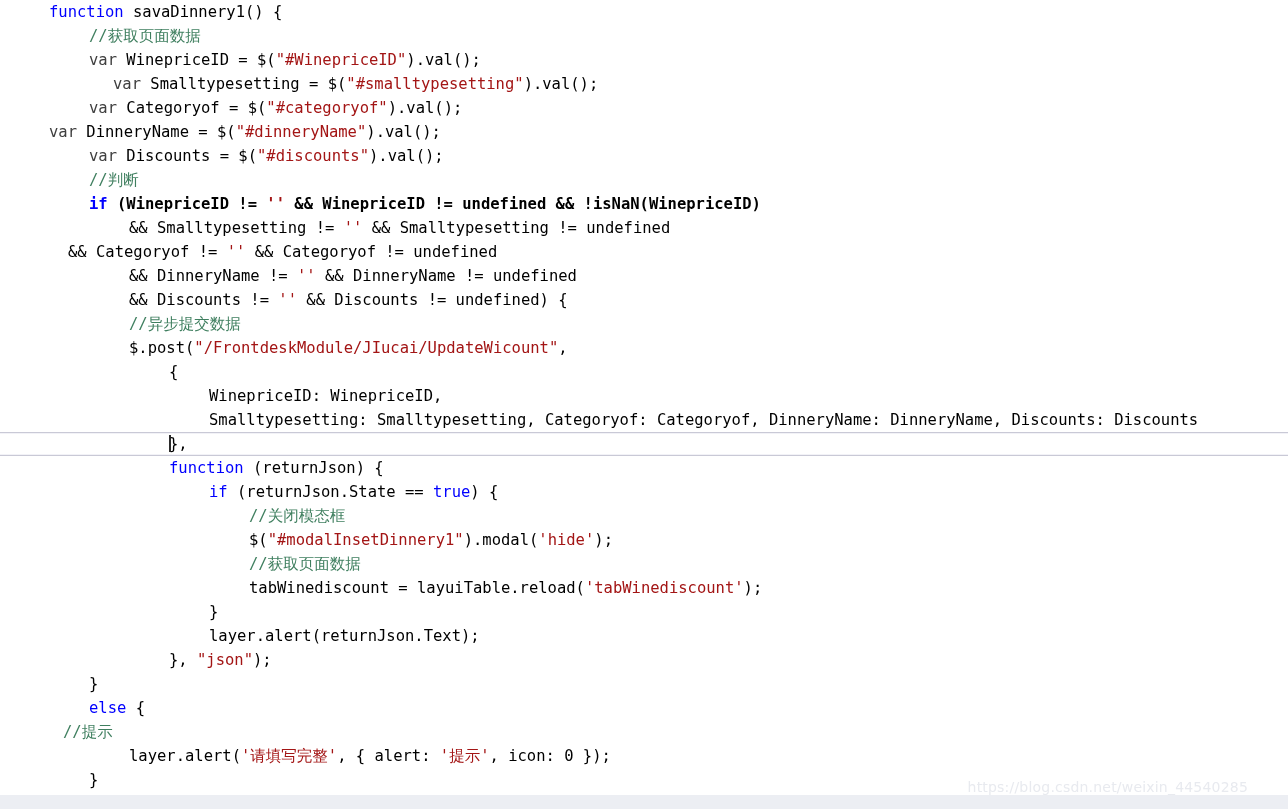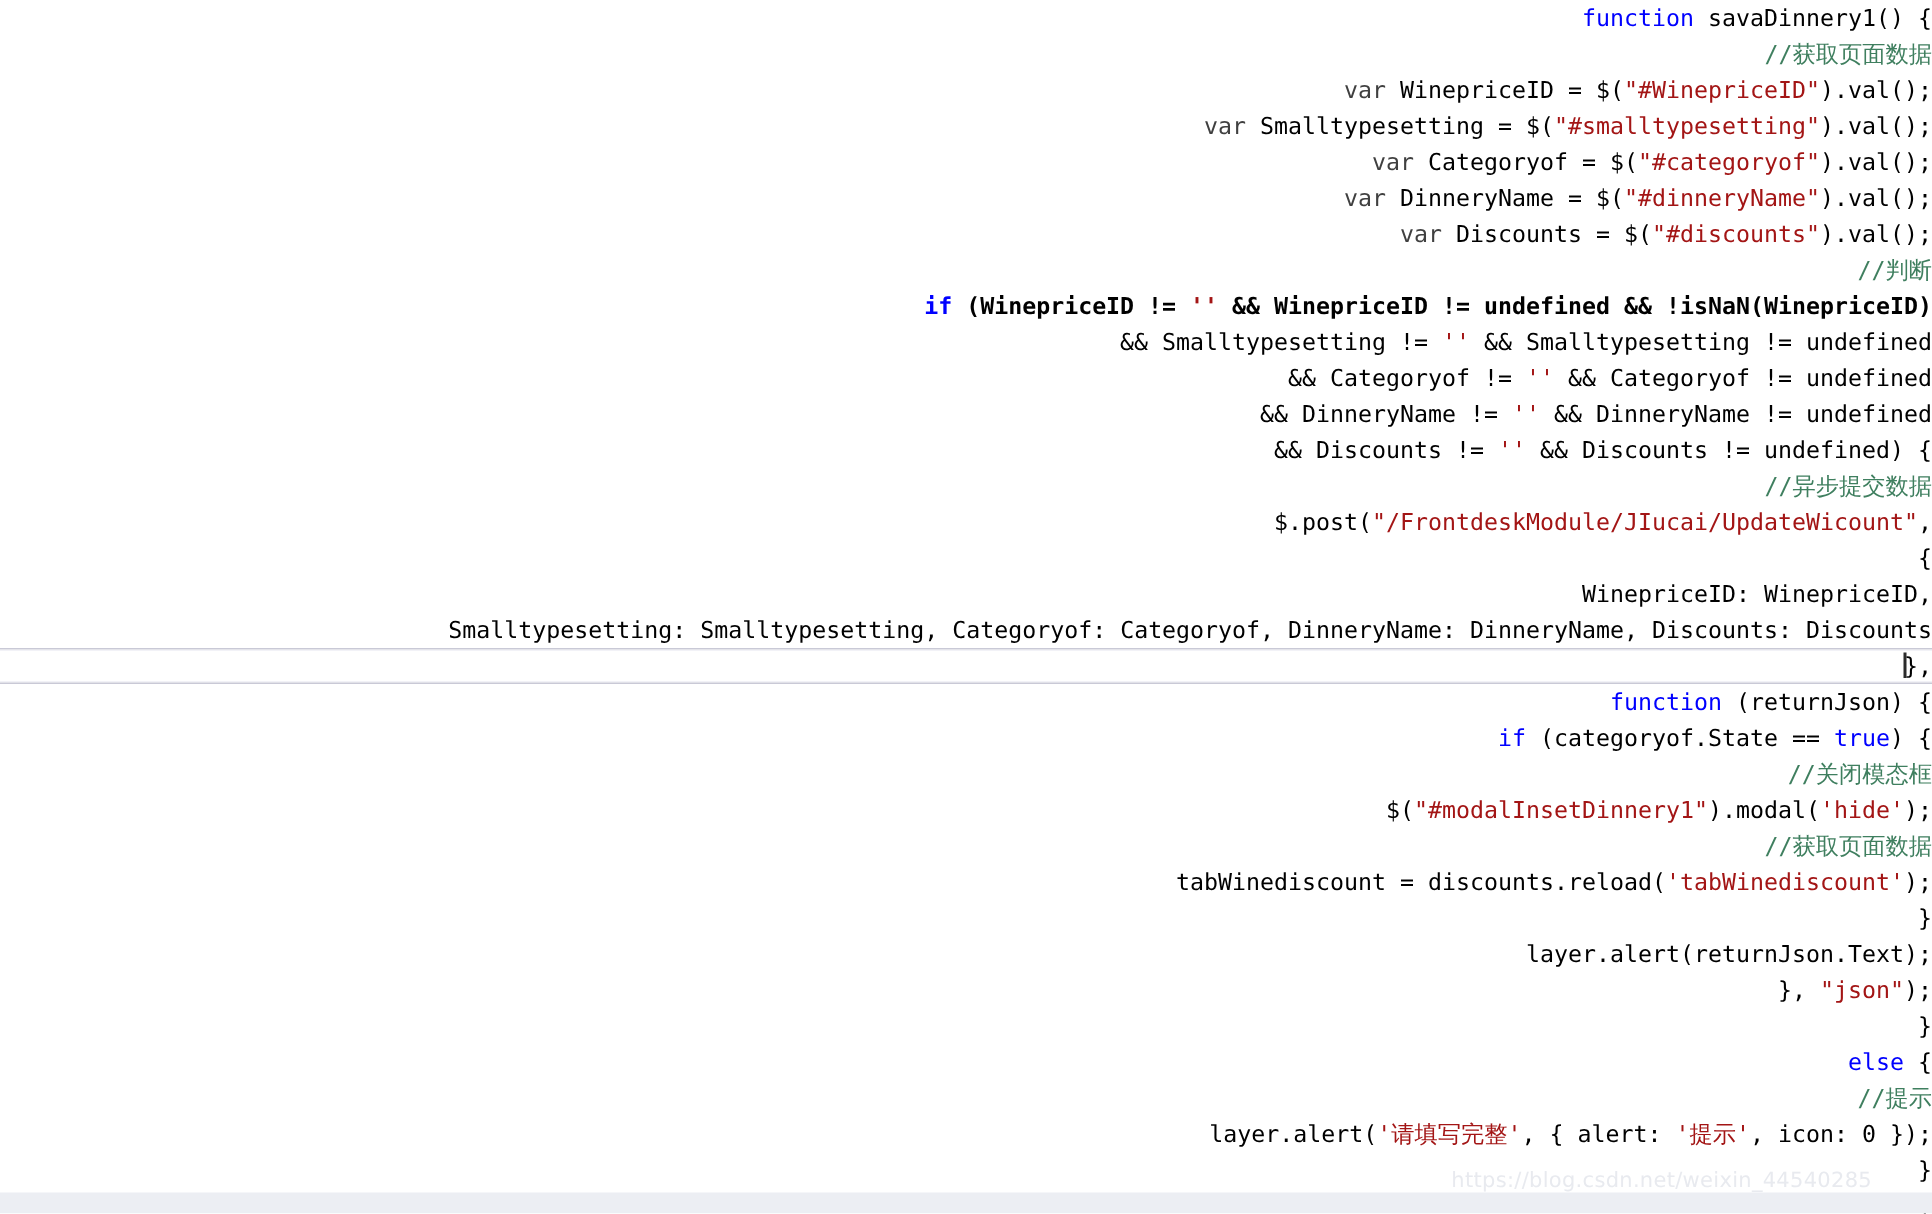--- a/index.html
+++ b/index.html
@@ -13,21 +13,20 @@
     height: 809px;
     overflow: hidden;
     font-family: "DejaVu Sans Mono", "Liberation Mono", monospace;
   }
 
   #editor {
     position: relative;
     width: 1260px;
     height: 809px;
     background: #ffffff;
-    text-align: right;
   }
 
   .code-area {
     position: absolute;
     left: 0;
     top: 0;
     width: 1288px;
     padding-top: 0px;
   }
 
@@ -98,35 +97,35 @@
       <div class="code-line" style="padding-left: 49px;"><span class="kw">function</span><span class="plain"> savaDinnery1() {</span></div>
       <div class="code-line" style="padding-left: 89px;"><span class="cmt">//获取页面数据</span></div>
       <div class="code-line" style="padding-left: 89px;"><span class="var">var</span><span class="plain"> WinepriceID = $(</span><span class="str">"#WinepriceID"</span><span class="plain">).val();</span></div>
       <div class="code-line" style="padding-left: 113px;"><span class="var">var</span><span class="plain"> Smalltypesetting = $(</span><span class="str">"#smalltypesetting"</span><span class="plain">).val();</span></div>
       <div class="code-line" style="padding-left: 89px;"><span class="var">var</span><span class="plain"> Categoryof = $(</span><span class="str">"#categoryof"</span><span class="plain">).val();</span></div>
       <div class="code-line" style=""><span class="var">var</span><span class="plain"> DinneryName = $(</span><span class="str">"#dinneryName"</span><span class="plain">).val();</span></div>
       <div class="code-line" style="padding-left: 89px;"><span class="var">var</span><span class="plain"> Discounts = $(</span><span class="str">"#discounts"</span><span class="plain">).val();</span></div>
       <div class="code-line" style="padding-left: 89px;"><span class="cmt">//判断</span></div>
       <div class="code-line" style="padding-left: 89px; font-weight: bold;"><span class="kw">if</span><span class="plain"> (WinepriceID != </span><span class="str">''</span><span class="plain"> &amp;&amp; WinepriceID != undefined &amp;&amp; !isNaN(WinepriceID)</span></div>
       <div class="code-line" style="padding-left: 129px;"><span class="plain">&amp;&amp; Smalltypesetting != </span><span class="str">''</span><span class="plain"> &amp;&amp; Smalltypesetting != undefined</span></div>
-      <div class="code-line" style="padding-left: 98px;"><span class="plain">&amp;&amp; Categoryof != </span><span class="str">''</span><span class="plain"> &amp;&amp; Categoryof != undefined</span></div>
+      <div class="code-line" style="padding-left: 68px;"><span class="plain">&amp;&amp; Categoryof != </span><span class="str">''</span><span class="plain"> &amp;&amp; Categoryof != undefined</span></div>
       <div class="code-line" style="padding-left: 129px;"><span class="plain">&amp;&amp; DinneryName != </span><span class="str">''</span><span class="plain"> &amp;&amp; DinneryName != undefined</span></div>
       <div class="code-line" style="padding-left: 129px;"><span class="plain">&amp;&amp; Discounts != </span><span class="str">''</span><span class="plain"> &amp;&amp; Discounts != undefined) {</span></div>
       <div class="code-line" style="padding-left: 129px;"><span class="cmt">//异步提交数据</span></div>
       <div class="code-line" style="padding-left: 129px;"><span class="plain">$.post(</span><span class="str">"/FrontdeskModule/JIucai/UpdateWicount"</span><span class="plain">,</span></div>
       <div class="code-line" style="padding-left: 169px;"><span class="plain">{</span></div>
       <div class="code-line" style="padding-left: 209px;"><span class="plain">WinepriceID: WinepriceID,</span></div>
       <div class="code-line" style="padding-left: 209px;"><span class="plain">Smalltypesetting: Smalltypesetting, Categoryof: Categoryof, DinneryName: DinneryName, Discounts: Discounts</span></div>
       <div class="code-line current" style="padding-left: 169px;"><span class="caret"></span><span class="plain">},</span></div>
       <div class="code-line" style="padding-left: 169px;"><span class="kw">function</span><span class="plain"> (returnJson) {</span></div>
-      <div class="code-line" style="padding-left: 209px;"><span class="kw">if</span><span class="plain"> (categoryof.State == </span><span class="kw">true</span><span class="plain">) {</span></div>
+      <div class="code-line" style="padding-left: 209px;"><span class="kw">if</span><span class="plain"> (returnJson.State == </span><span class="kw">true</span><span class="plain">) {</span></div>
       <div class="code-line" style="padding-left: 249px;"><span class="cmt">//关闭模态框</span></div>
       <div class="code-line" style="padding-left: 249px;"><span class="plain">$(</span><span class="str">"#modalInsetDinnery1"</span><span class="plain">).modal(</span><span class="str">'hide'</span><span class="plain">);</span></div>
       <div class="code-line" style="padding-left: 249px;"><span class="cmt">//获取页面数据</span></div>
-      <div class="code-line" style="padding-left: 249px;"><span class="plain">tabWinediscount = discounts.reload(</span><span class="str">'tabWinediscount'</span><span class="plain">);</span></div>
+      <div class="code-line" style="padding-left: 249px;"><span class="plain">tabWinediscount = layuiTable.reload(</span><span class="str">'tabWinediscount'</span><span class="plain">);</span></div>
       <div class="code-line" style="padding-left: 209px;"><span class="plain">}</span></div>
       <div class="code-line" style="padding-left: 209px;"><span class="plain">layer.alert(returnJson.Text);</span></div>
       <div class="code-line" style="padding-left: 169px;"><span class="plain">}, </span><span class="str">"json"</span><span class="plain">);</span></div>
       <div class="code-line" style="padding-left: 89px;"><span class="plain">}</span></div>
       <div class="code-line" style="padding-left: 89px;"><span class="kw">else</span><span class="plain"> {</span></div>
       <div class="code-line" style="padding-left: 63px;"><span class="cmt">//提示</span></div>
       <div class="code-line" style="padding-left: 129px;"><span class="plain">layer.alert(</span><span class="str">'请填写完整'</span><span class="plain">, { alert: </span><span class="str">'提示'</span><span class="plain">, icon: 0 });</span></div>
       <div class="code-line" style="padding-left: 89px;"><span class="plain">}</span></div>
       <div class="code-line" style="padding-left: 49px;"><span class="plain">}</span></div>
     </div>

